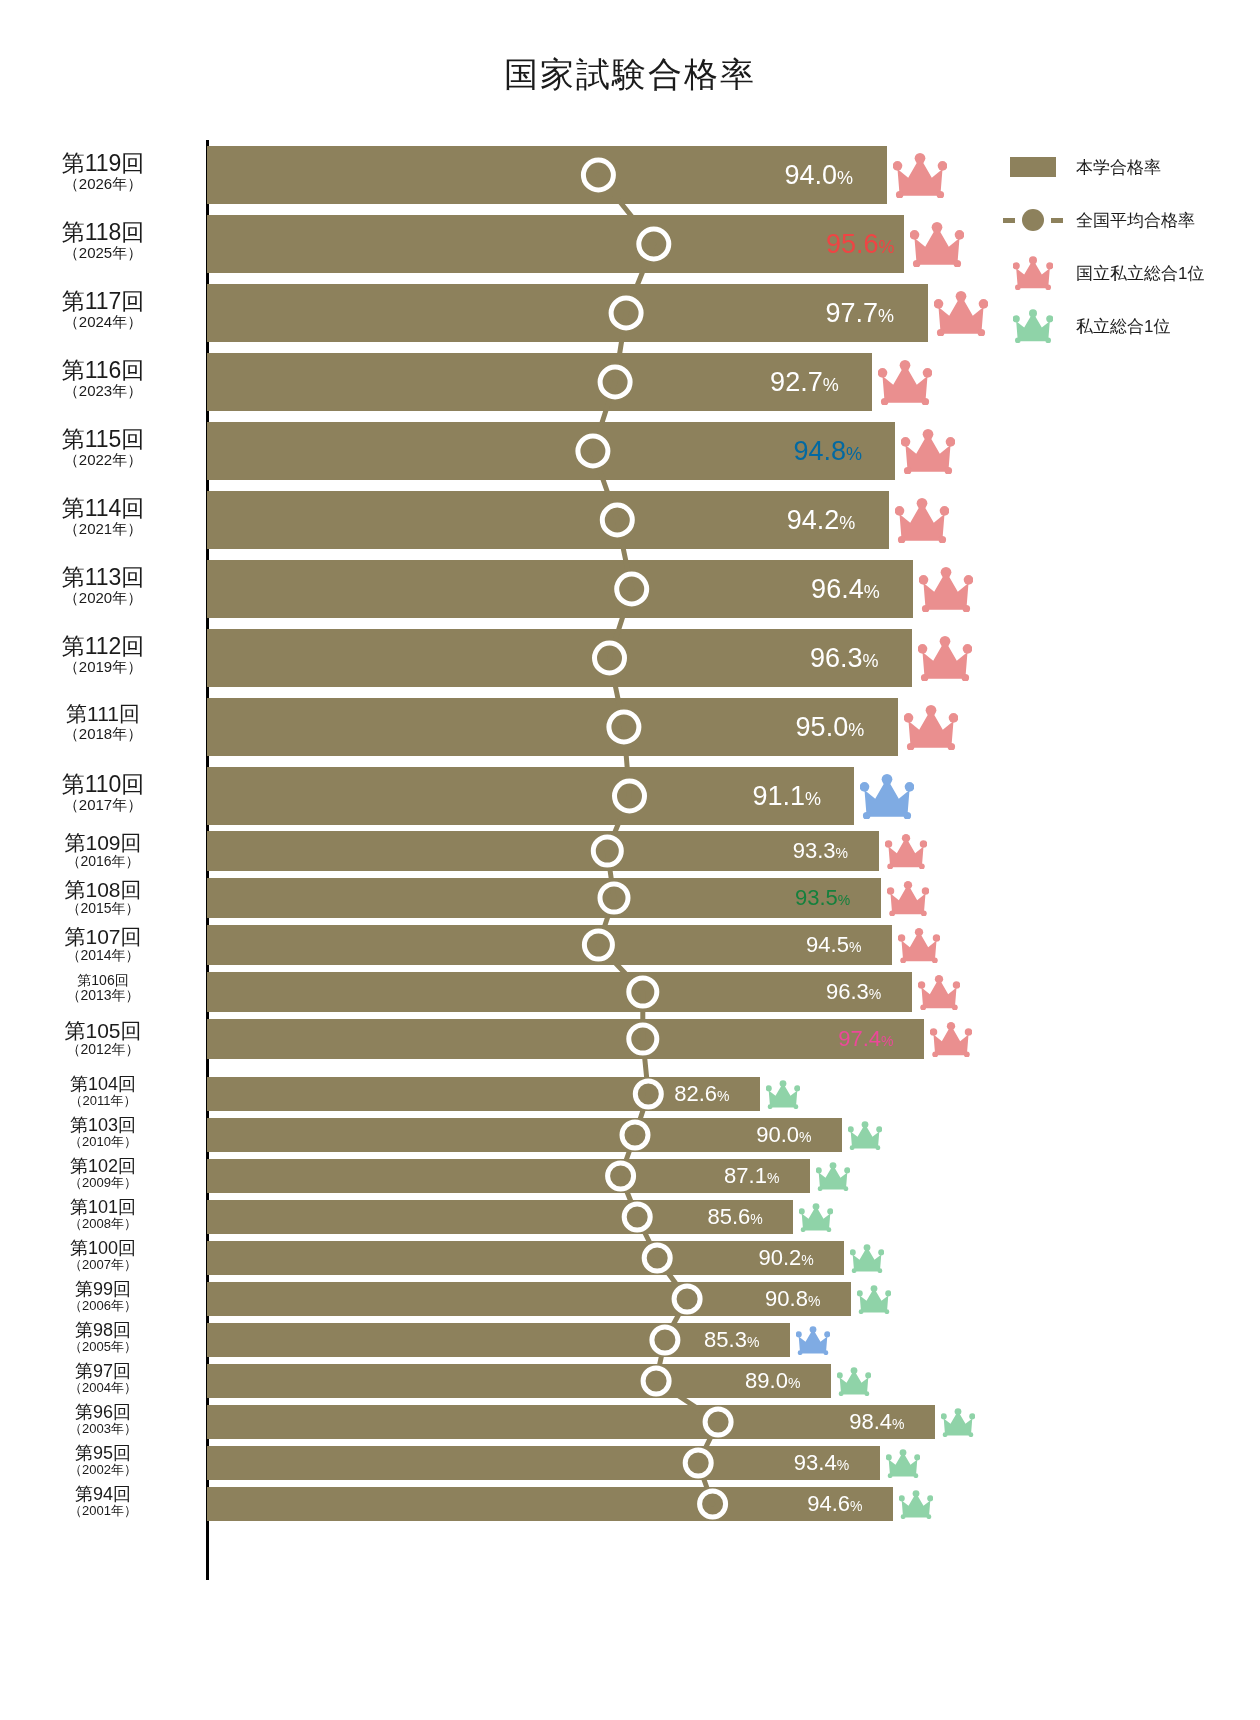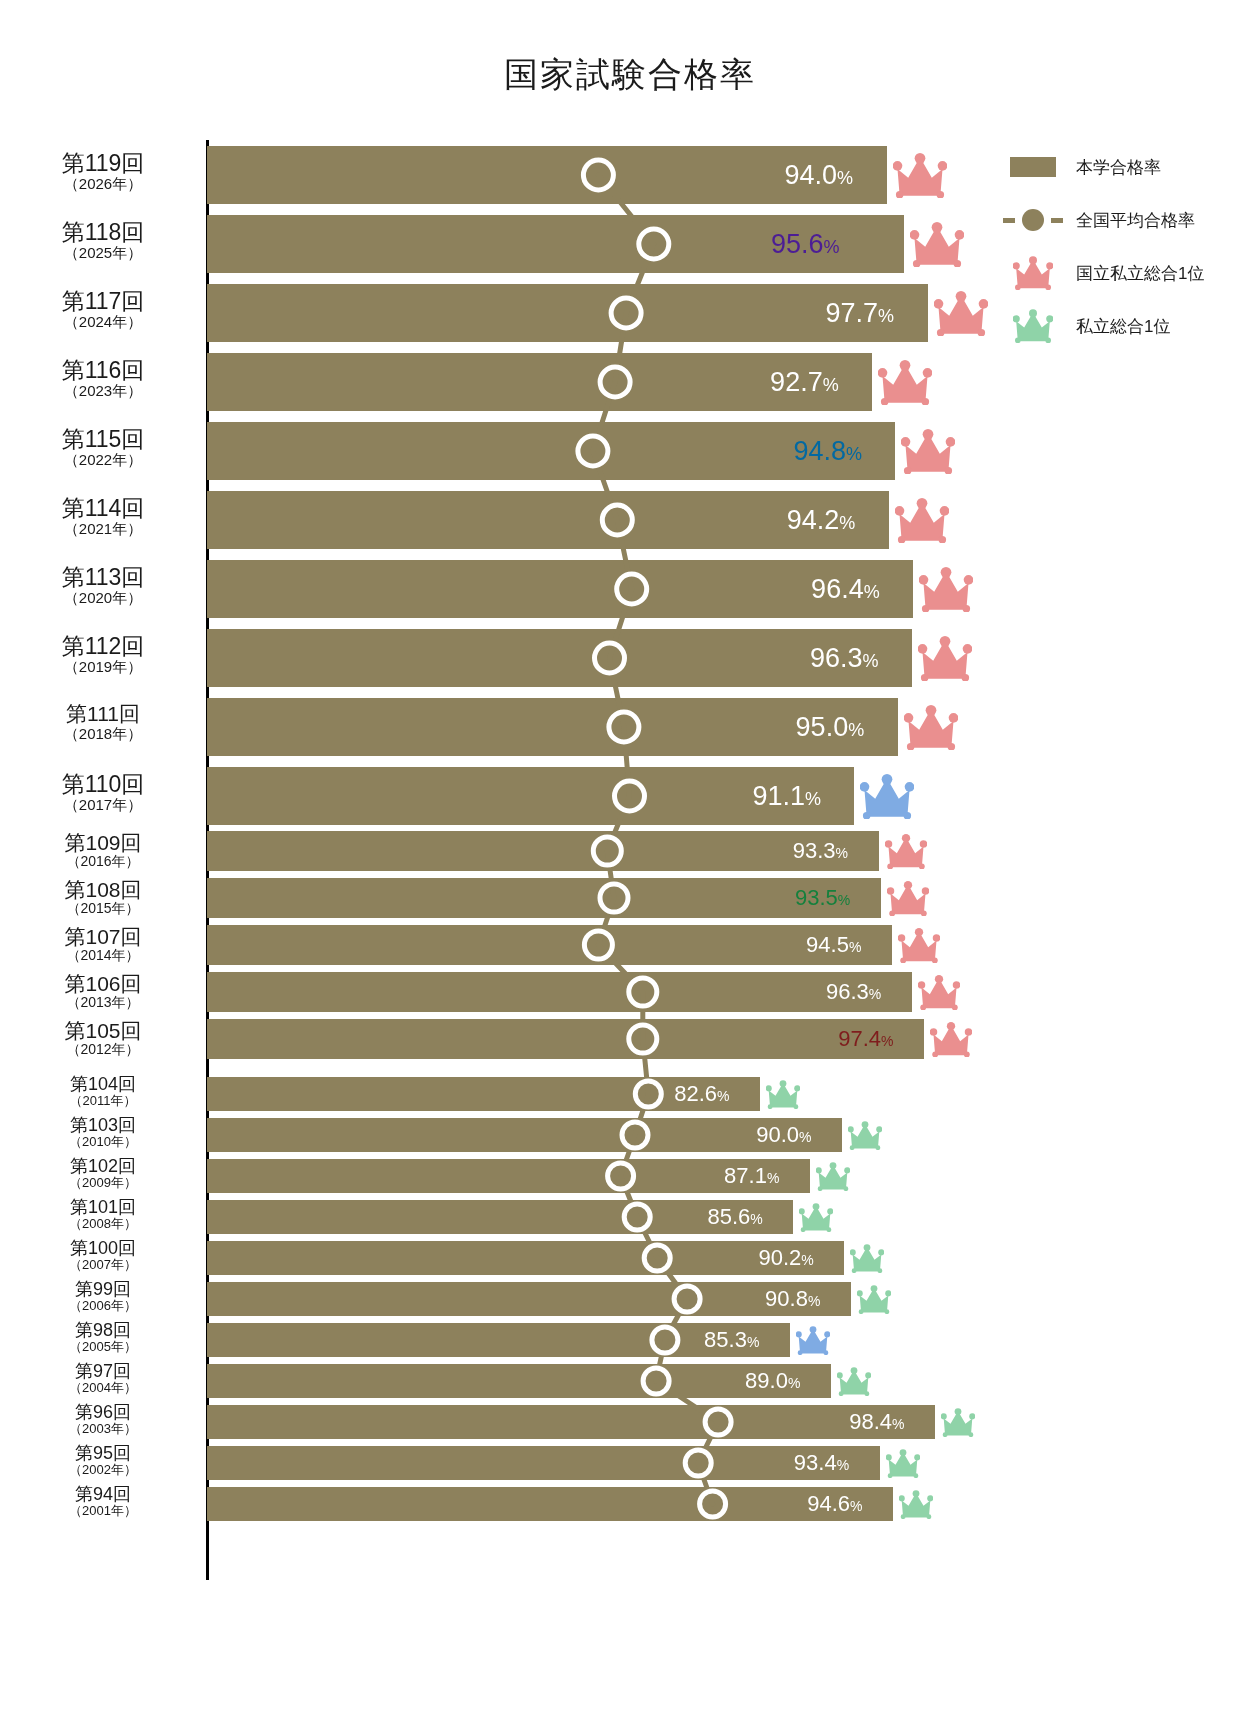--- a/index.html
+++ b/index.html
@@ -123,21 +123,21 @@
         <span class="rl-main" style="font-size: 23px;">第119回</span>
         <span class="rl-sub" style="font-size: 15px;">（2026年）</span>
       </div>
       <div class="bar" style="top: 146px; height: 58px; width: 679.52px; background: rgb(141, 129, 92);"></div>
       <div class="bar-value" style="left: 784.52px; top: 162px; color: rgb(255, 255, 255);"><span class="num">94.0</span><span class="pct">%</span></div>
       <div class="row-label" style="top: 220px; position: absolute;">
         <span class="rl-main" style="font-size: 23px;">第118回</span>
         <span class="rl-sub" style="font-size: 15px;">（2025年）</span>
       </div>
       <div class="bar" style="top: 215px; height: 58px; width: 697.248px; background: rgb(141, 129, 92);"></div>
-      <div class="bar-value" style="left: 771px; top: 231px; color: #4c1d95;"><span class="num">95.6</span><span class="pct">%</span></div>
+      <div class="bar-value" style="left: 826px; top: 231px; color: #ef4444;"><span class="num">95.6</span><span class="pct">%</span></div>
       <div class="row-label" style="top: 289px; position: absolute;">
         <span class="rl-main" style="font-size: 23px;">第117回</span>
         <span class="rl-sub" style="font-size: 15px;">（2024年）</span>
       </div>
       <div class="bar" style="top: 284px; height: 58px; width: 720.516px; background: rgb(141, 129, 92);"></div>
       <div class="bar-value" style="left: 825.516px; top: 300px; color: rgb(255, 255, 255);"><span class="num">97.7</span><span class="pct">%</span></div>
       <div class="row-label" style="top: 358px; position: absolute;">
         <span class="rl-main" style="font-size: 23px;">第116回</span>
         <span class="rl-sub" style="font-size: 15px;">（2023年）</span>
       </div>
@@ -191,31 +191,31 @@
       </div>
       <div class="bar" style="top: 878px; height: 40px; width: 673.98px; background: rgb(141, 129, 92);"></div>
       <div class="bar-value small" style="left: 794.98px; top: 887px; color: #15803d;"><span class="num">93.5</span><span class="pct">%</span></div>
       <div class="row-label small" style="top: 926px; position: absolute;">
         <span class="rl-main" style="font-size: 21px;">第107回</span>
         <span class="rl-sub" style="font-size: 14px;">（2014年）</span>
       </div>
       <div class="bar" style="top: 925px; height: 40px; width: 685.06px; background: rgb(141, 129, 92);"></div>
       <div class="bar-value small" style="left: 806.06px; top: 934px; color: rgb(255, 255, 255);"><span class="num">94.5</span><span class="pct">%</span></div>
       <div class="row-label small" style="top: 973px; position: absolute;">
-        <span class="rl-main" style="font-size: 21px;">第106回</span>
+        <span class="rl-main" style="font-size: 14px;">第106回</span>
         <span class="rl-sub" style="font-size: 14px;">（2013年）</span>
       </div>
       <div class="bar" style="top: 972px; height: 40px; width: 705.004px; background: rgb(141, 129, 92);"></div>
       <div class="bar-value small" style="left: 826.004px; top: 981px; color: rgb(255, 255, 255);"><span class="num">96.3</span><span class="pct">%</span></div>
       <div class="row-label small" style="top: 1020px; position: absolute;">
         <span class="rl-main" style="font-size: 21px;">第105回</span>
         <span class="rl-sub" style="font-size: 14px;">（2012年）</span>
       </div>
       <div class="bar" style="top: 1019px; height: 40px; width: 717.192px; background: rgb(141, 129, 92);"></div>
-      <div class="bar-value small" style="left: 838.192px; top: 1028px; color: #7f1d1d;"><span class="num">97.4</span><span class="pct">%</span></div>
+      <div class="bar-value small" style="left: 838.192px; top: 1028px; color: #ec4899;"><span class="num">97.4</span><span class="pct">%</span></div>
       <div class="row-label small" style="top: 1075px; position: absolute;">
         <span class="rl-main" style="font-size: 18px;">第104回</span>
         <span class="rl-sub" style="font-size: 13px;">（2011年）</span>
       </div>
       <div class="bar" style="top: 1077px; height: 34px; width: 553.208px; background: rgb(141, 129, 92);"></div>
       <div class="bar-value small" style="left: 674.208px; top: 1083px; color: rgb(255, 255, 255);"><span class="num">82.6</span><span class="pct">%</span></div>
       <div class="row-label small" style="top: 1116px; position: absolute;">
         <span class="rl-main" style="font-size: 18px;">第103回</span>
         <span class="rl-sub" style="font-size: 13px;">（2010年）</span>
       </div>

